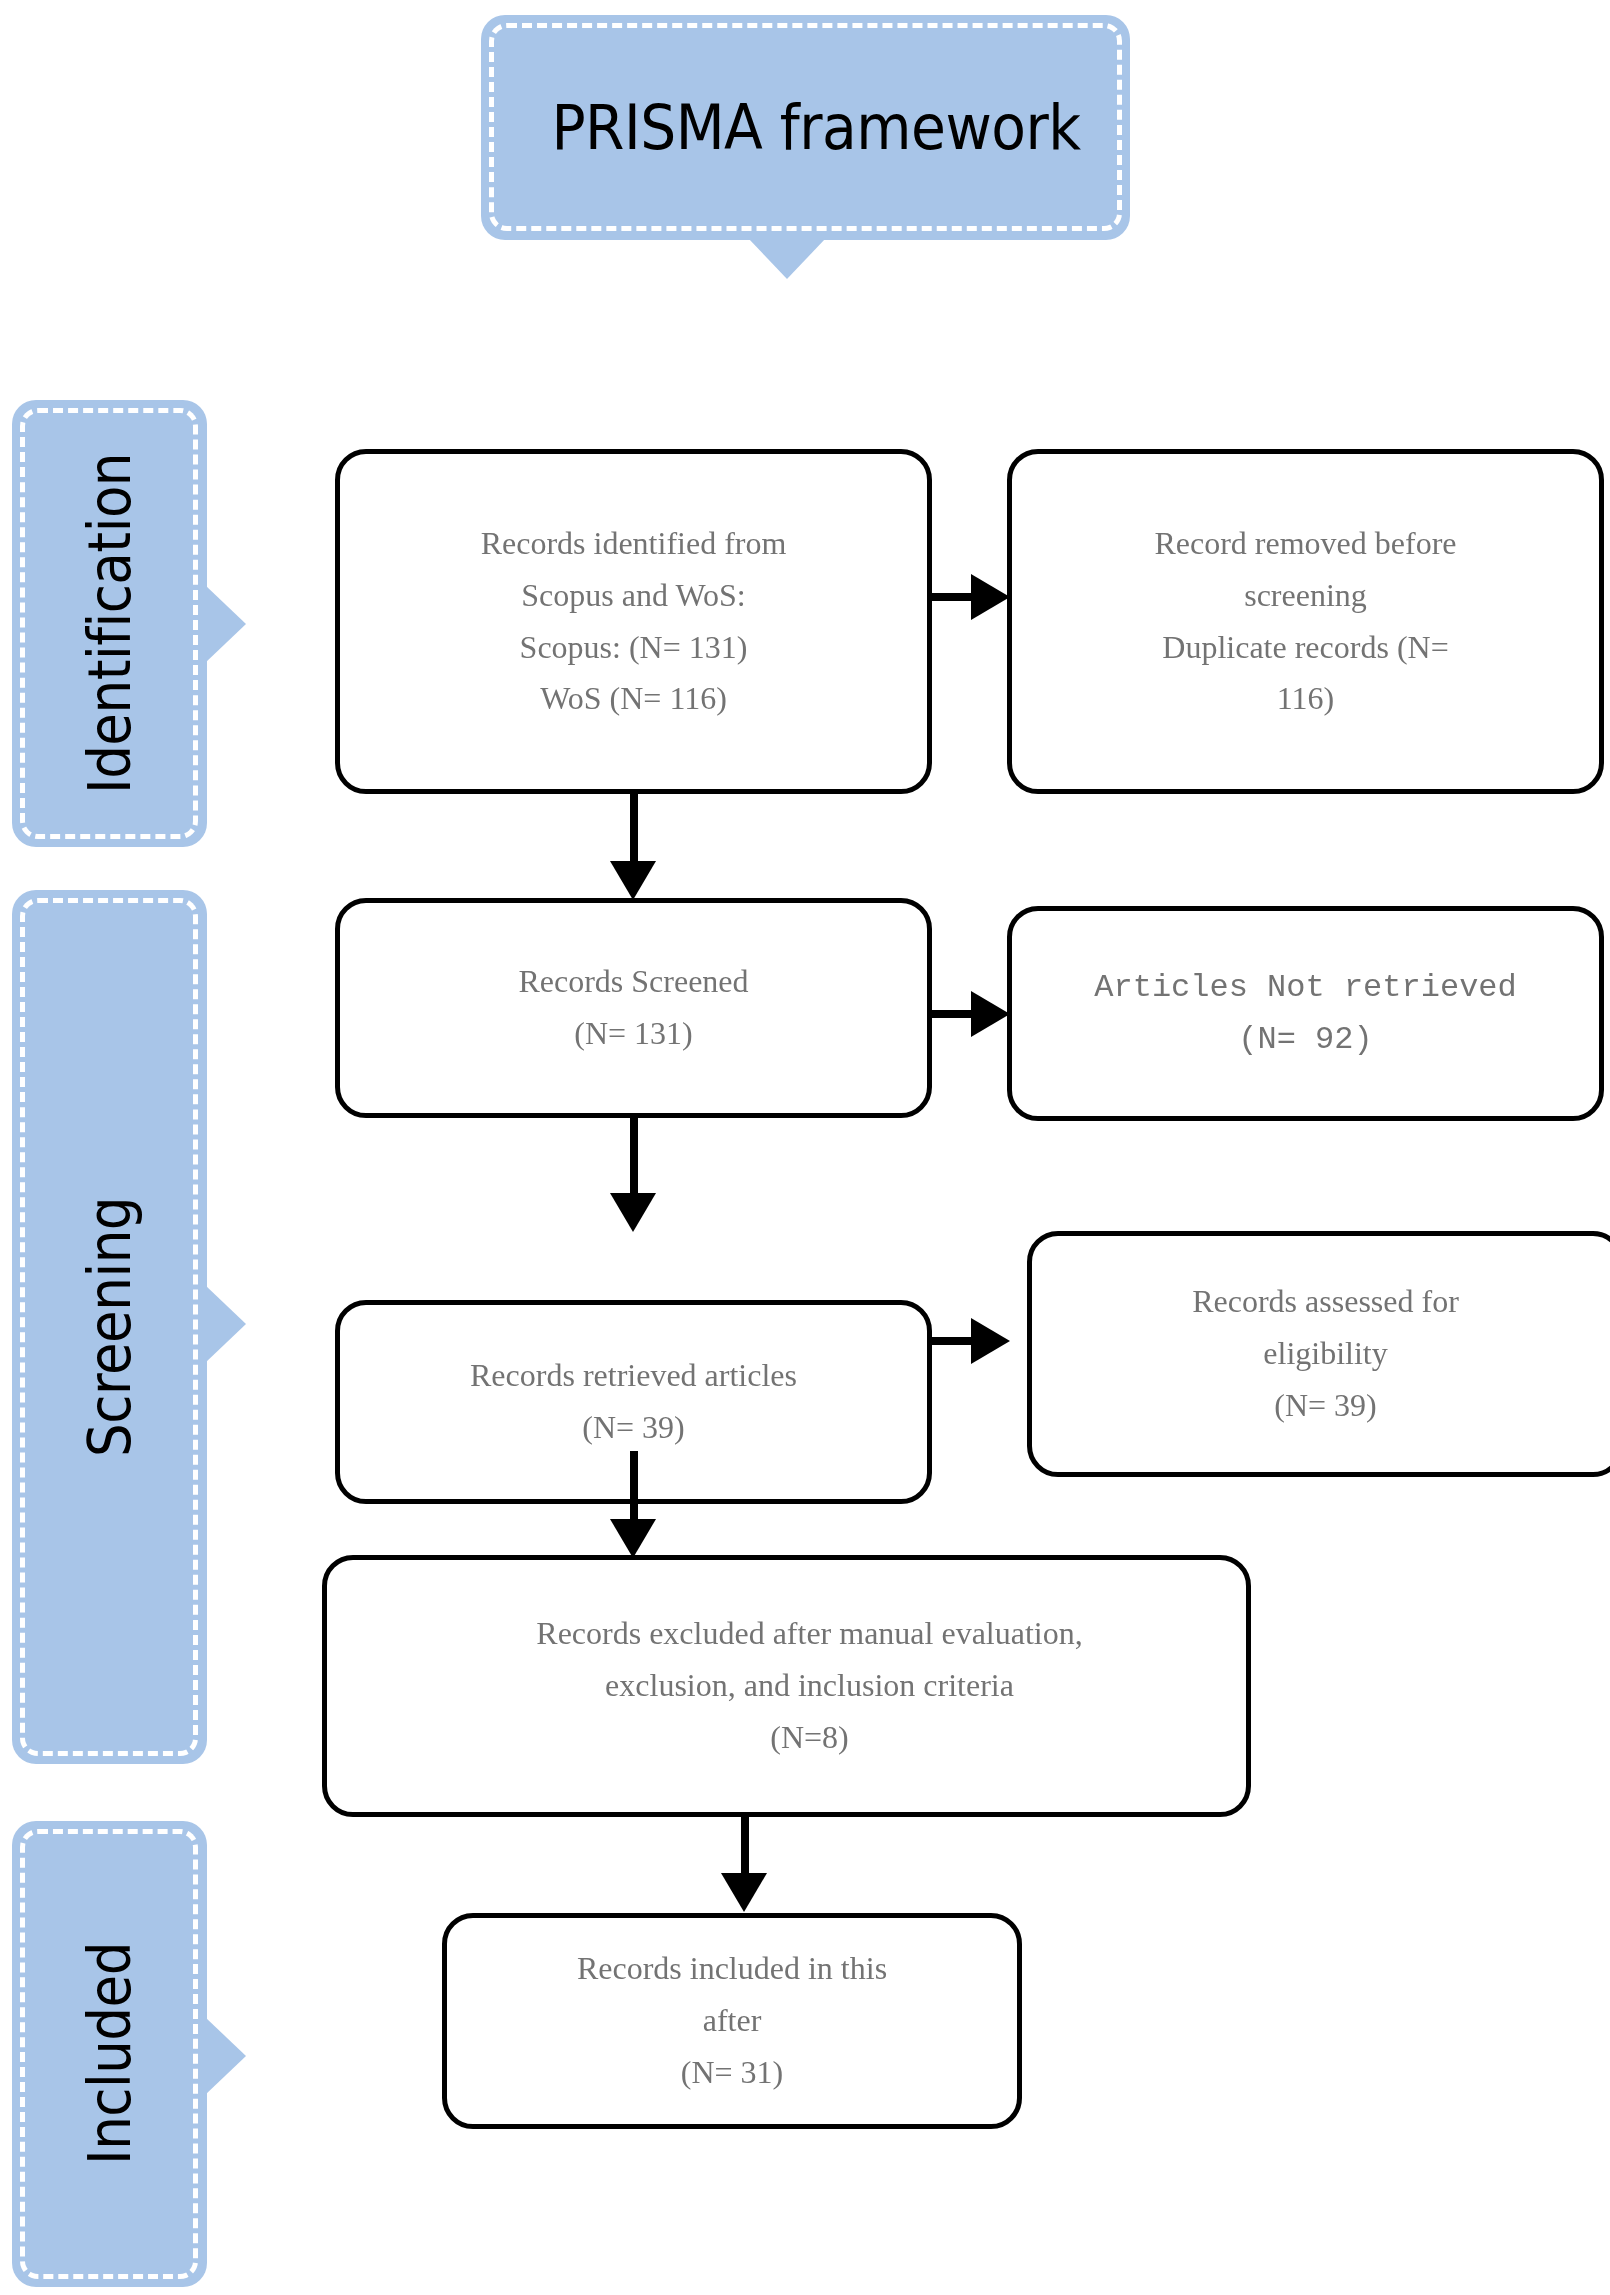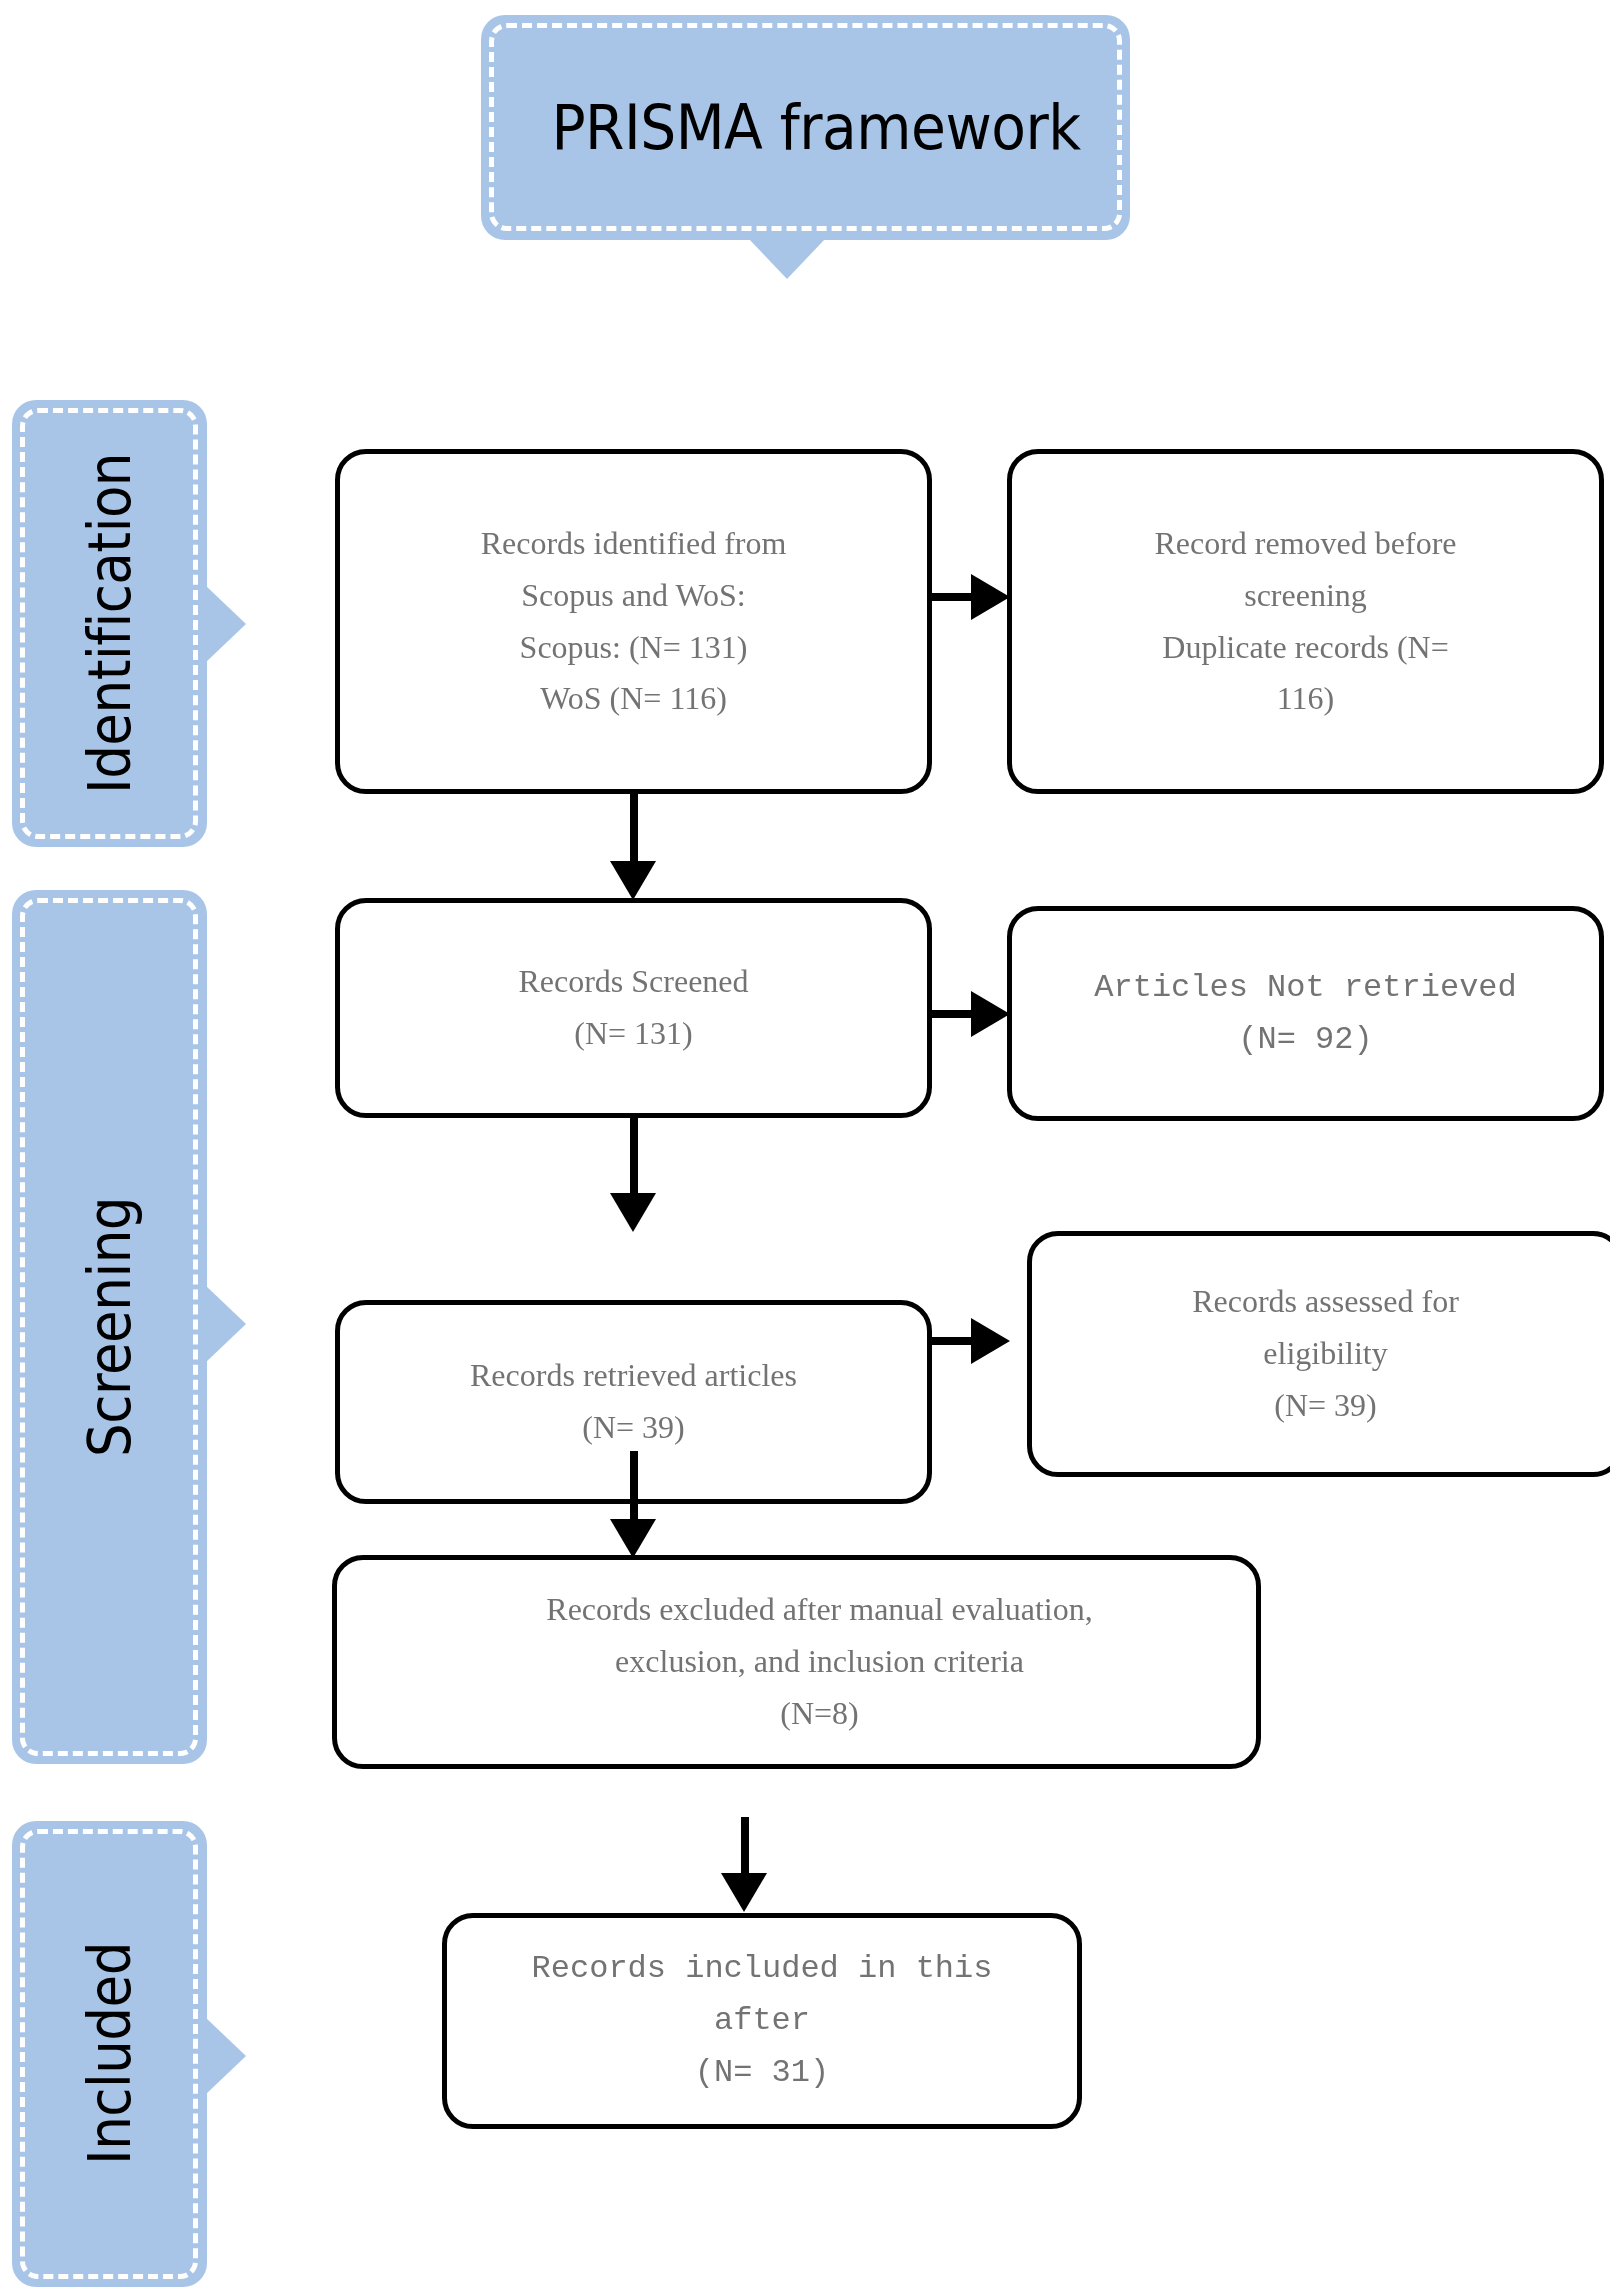--- a/index.html
+++ b/index.html
@@ -110,22 +110,22 @@
     line-height: 1.62;
   }
   .flowbox .ln { display: block; white-space: nowrap; }
 
   #box-identified   { left: 335px;  top: 449px;  width: 597px; height: 345px; }
   #box-removed      { left: 1007px; top: 449px;  width: 597px; height: 345px; }
   #box-screened     { left: 335px;  top: 898px; width: 597px; height: 220px; }
   #box-notretrieved { left: 1007px; top: 906px; width: 597px; height: 215px; font-family: Liberation Mono, monospace; }
   #box-retrieved    { left: 335px;  top: 1300px; width: 597px; height: 204px; }
   #box-assessed     { left: 1007px; top: 1231px; width: 597px; height: 246px; margin-left: 20px; }
-  #box-excluded     { left: 332px;  top: 1555px; width: 929px; height: 214px; padding-left: 46px; }
-  #box-included     { left: 442px;  top: 1913px; width: 640px; height: 216px; font-family: Liberation Mono, monospace; }
+  #box-excluded     { left: 322px;  top: 1555px; width: 929px; height: 262px; padding-left: 46px; }
+  #box-included     { left: 442px;  top: 1913px; width: 580px; height: 216px; }
 
   
   .vline {
     position: absolute;
     background: #000000;
     width: 7.9px;
   }
   .hline {
     position: absolute;
     background: #000000;

